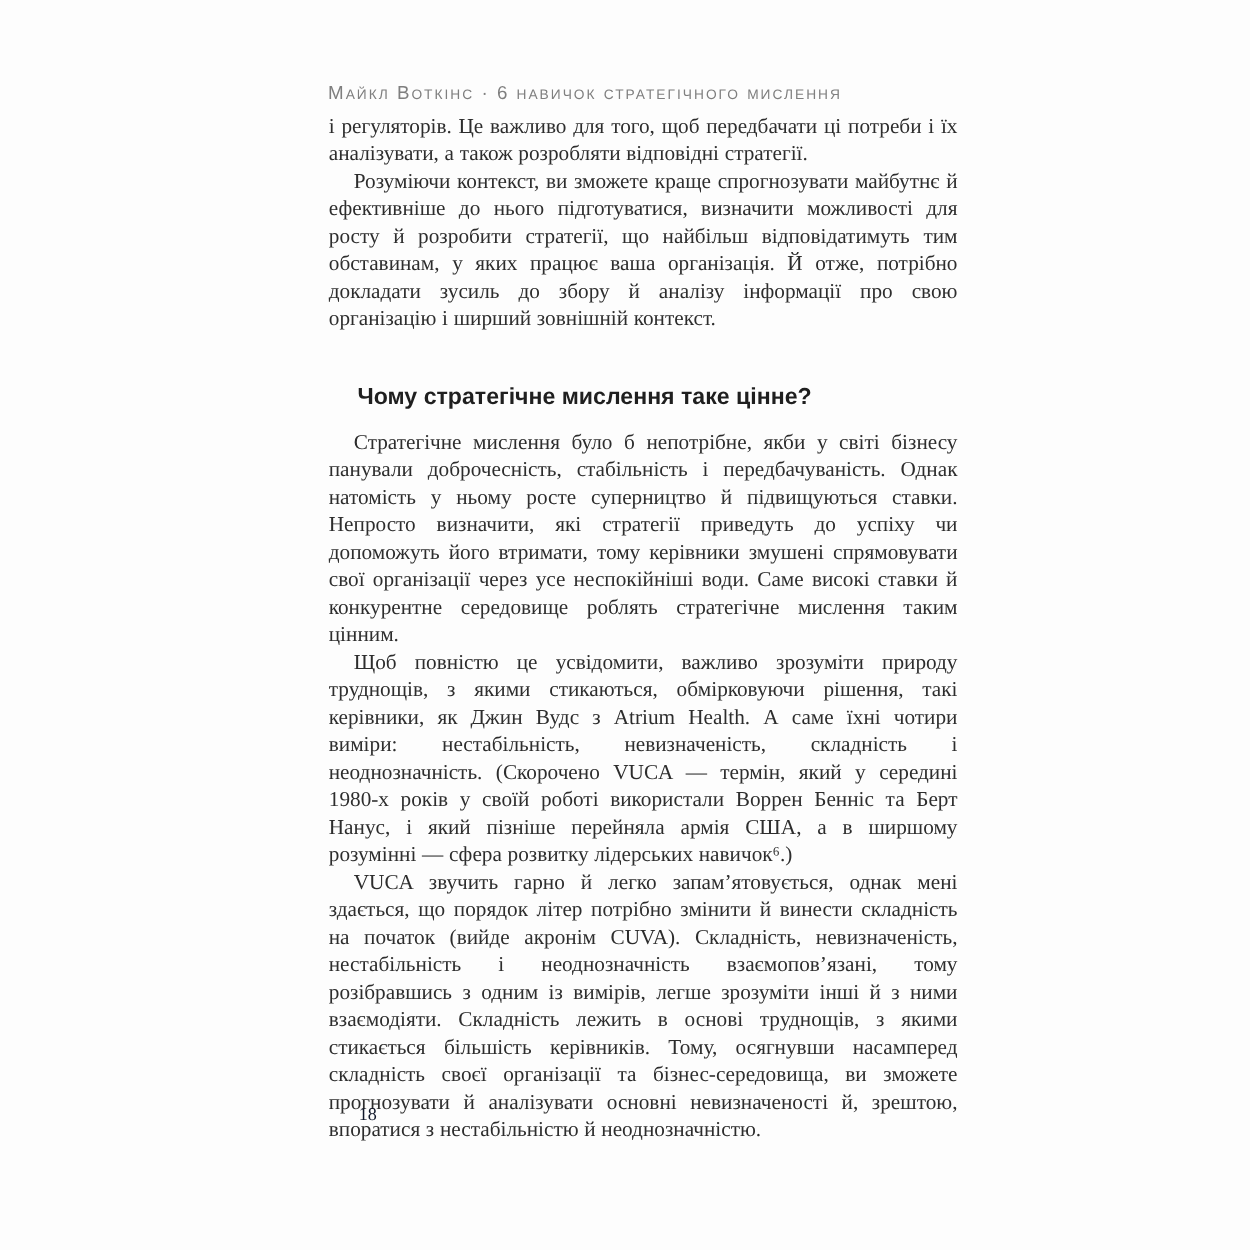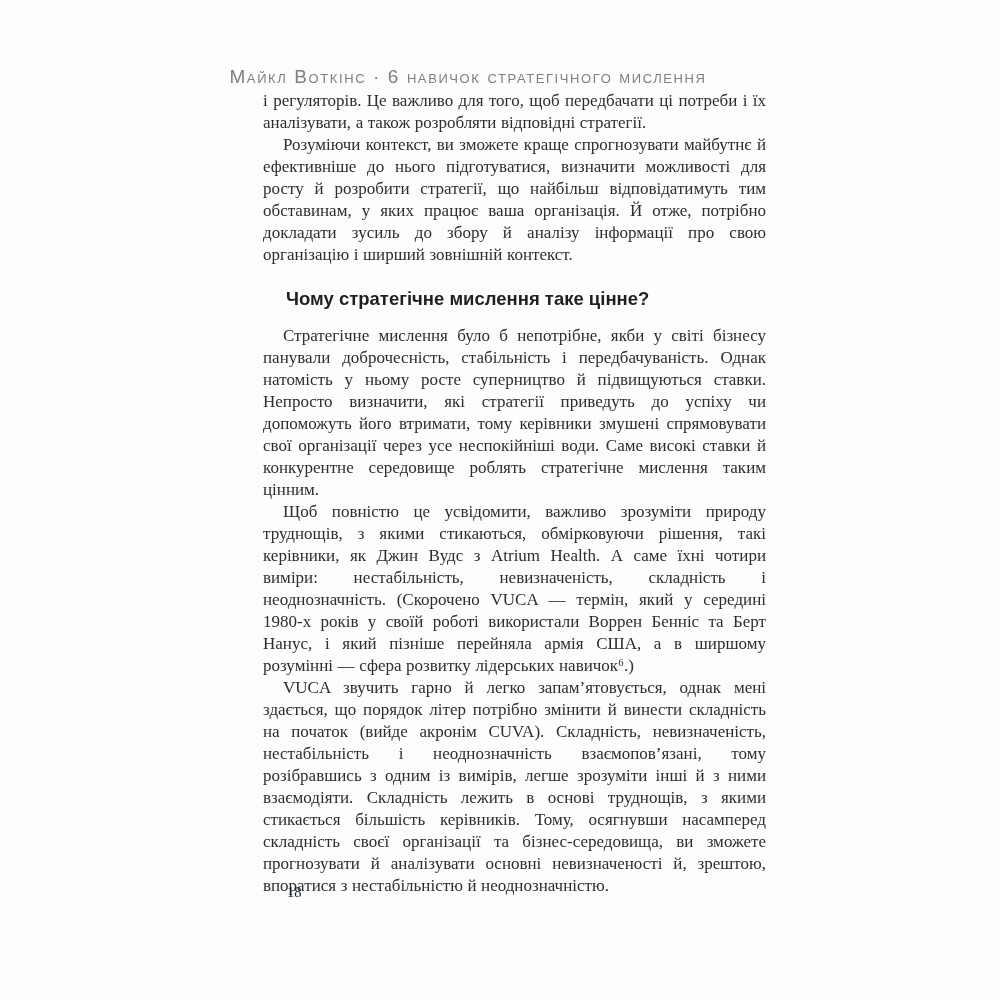--- a/index.html
+++ b/index.html
@@ -20,21 +20,21 @@
     overflow: hidden;
   }
   .running-header {
     position: absolute;
     top: 66px;
     left: 0;
     width: 936px;
     text-align: center;
     font-family: "Liberation Sans", "DejaVu Sans", sans-serif;
     font-variant: small-caps;
-    font-size: 19px;
+    font-size: 15px;
     letter-spacing: 1.6px;
     color: #7f7f7f;
   }
   .text-column {
     position: absolute;
     left: 263px;
     top: 90px;
     width: 503px;
     color: #2d2d2d;
   }
@@ -43,21 +43,21 @@
     font-size: 17px;
     line-height: 22px;
     text-align: justify;
     text-indent: 20px;
     word-spacing: 0.3px;
   }
   .text-column p.no-indent {
     text-indent: 0;
   }
   .section-heading {
-    margin: 21px 0 14px 0;
+    margin: 39px 0 14px 0;
     padding-left: 23px;
     font-family: "Liberation Sans", "DejaVu Sans", sans-serif;
     font-weight: bold;
     font-size: 18.5px;
     line-height: 24px;
     color: #1f1f1f;
   }
   .page-number {
     position: absolute;
     left: 287px;

